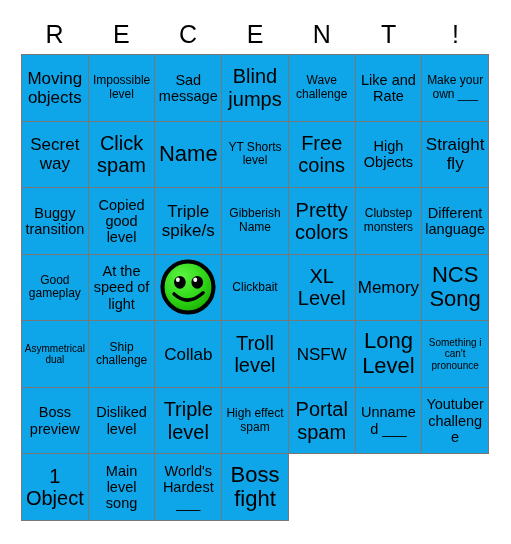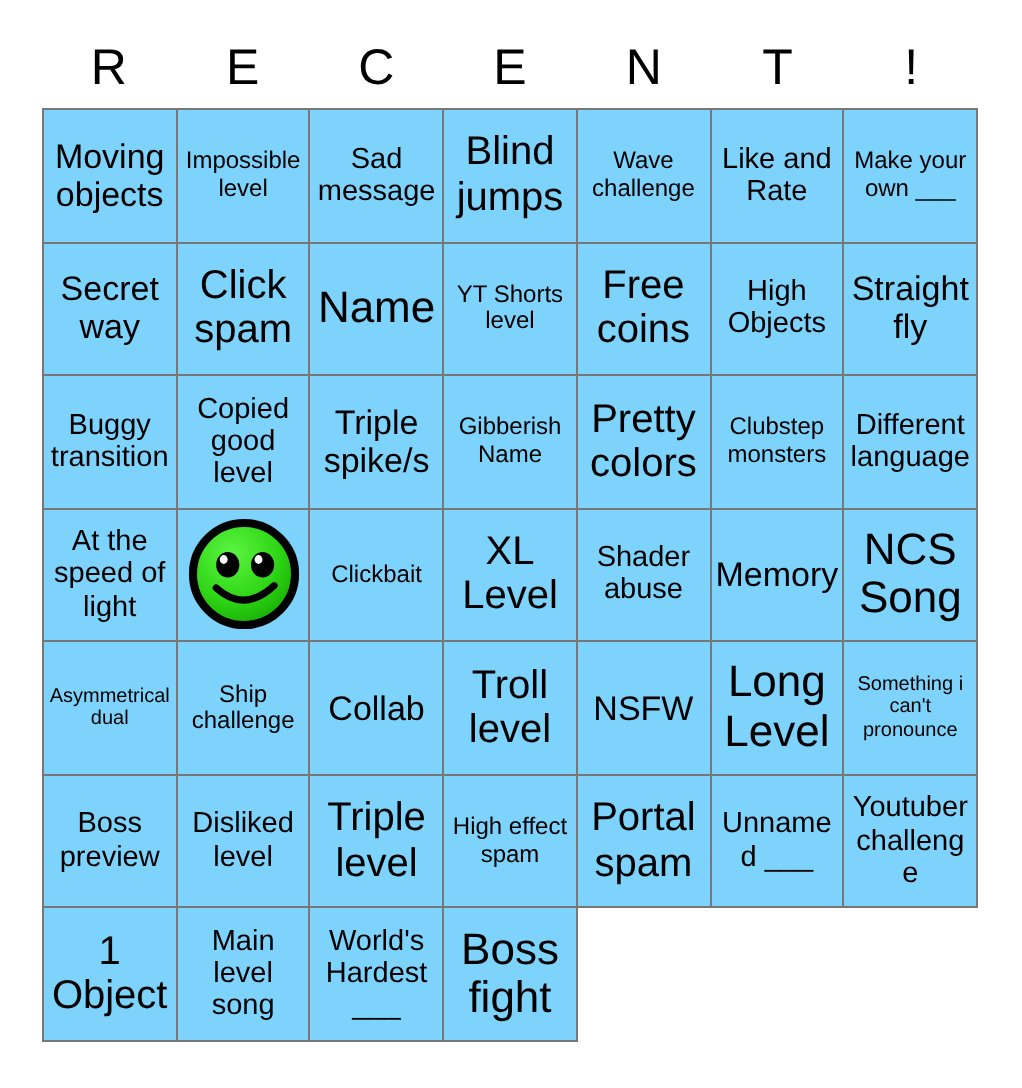--- a/index.html
+++ b/index.html
@@ -59,21 +59,21 @@
   .bingo-cell {
     box-sizing: border-box;
     border-right: 1px solid #777777;
     border-bottom: 1px solid #777777;
     display: flex;
     align-items: center;
     justify-content: center;
     text-align: center;
     padding: 1px 2px;
     overflow: hidden;
-    background: #7dd3fc;
+    background: #0ea5e9;
   }
   .cell-text {
     display: block;
     width: 100%;
     line-height: 1.12;
     word-wrap: break-word;
     hyphens: none;
   }
   
   .fs-xxl .cell-text { font-size: 22px; }
@@ -162,20 +162,23 @@
         <span class="cell-text">Gibberish Name</span>
       </div>
       <div class="bingo-cell fs-xl">
         <span class="cell-text">Pretty colors</span>
       </div>
       <div class="bingo-cell fs-sm">
         <span class="cell-text">Clubstep monsters</span>
       </div>
       <div class="bingo-cell fs-md">
         <span class="cell-text">Different language</span>
+      </div>
+      <div class="bingo-cell fs-sm">
+        <span class="cell-text">Good gameplay</span>
       </div>
       <div class="bingo-cell fs-md">
         <span class="cell-text">At the speed of light</span>
       </div>
       <div class="bingo-cell fs-md free-cell">
         <svg class="cube-face" viewBox="0 0 100 100">
           <defs>
             <radialGradient id="cubeGrad" cx="38%" cy="30%" r="78%">
               <stop offset="0%" stop-color="#5cf542"></stop>
               <stop offset="58%" stop-color="#2fd616"></stop>
@@ -189,23 +192,20 @@
           <ellipse cx="62.5" cy="37.5" rx="3.4" ry="3.8" fill="#ffffff"></ellipse>
           <path d="M26 62 Q50 84 76 60" fill="none" stroke="#000000" stroke-width="6" stroke-linecap="round"></path>
         </svg>
       </div>
       <div class="bingo-cell fs-sm">
         <span class="cell-text">Clickbait</span>
       </div>
       <div class="bingo-cell fs-xl">
         <span class="cell-text">XL Level</span>
       </div>
-      <div class="bingo-cell fs-md">
-        <span class="cell-text">Shader abuse</span>
-      </div>
       <div class="bingo-cell fs-lg">
         <span class="cell-text">Memory</span>
       </div>
       <div class="bingo-cell fs-xxl">
         <span class="cell-text">NCS Song</span>
       </div>
       <div class="bingo-cell fs-xs">
         <span class="cell-text">Asymmetrical dual</span>
       </div>
       <div class="bingo-cell fs-sm">

